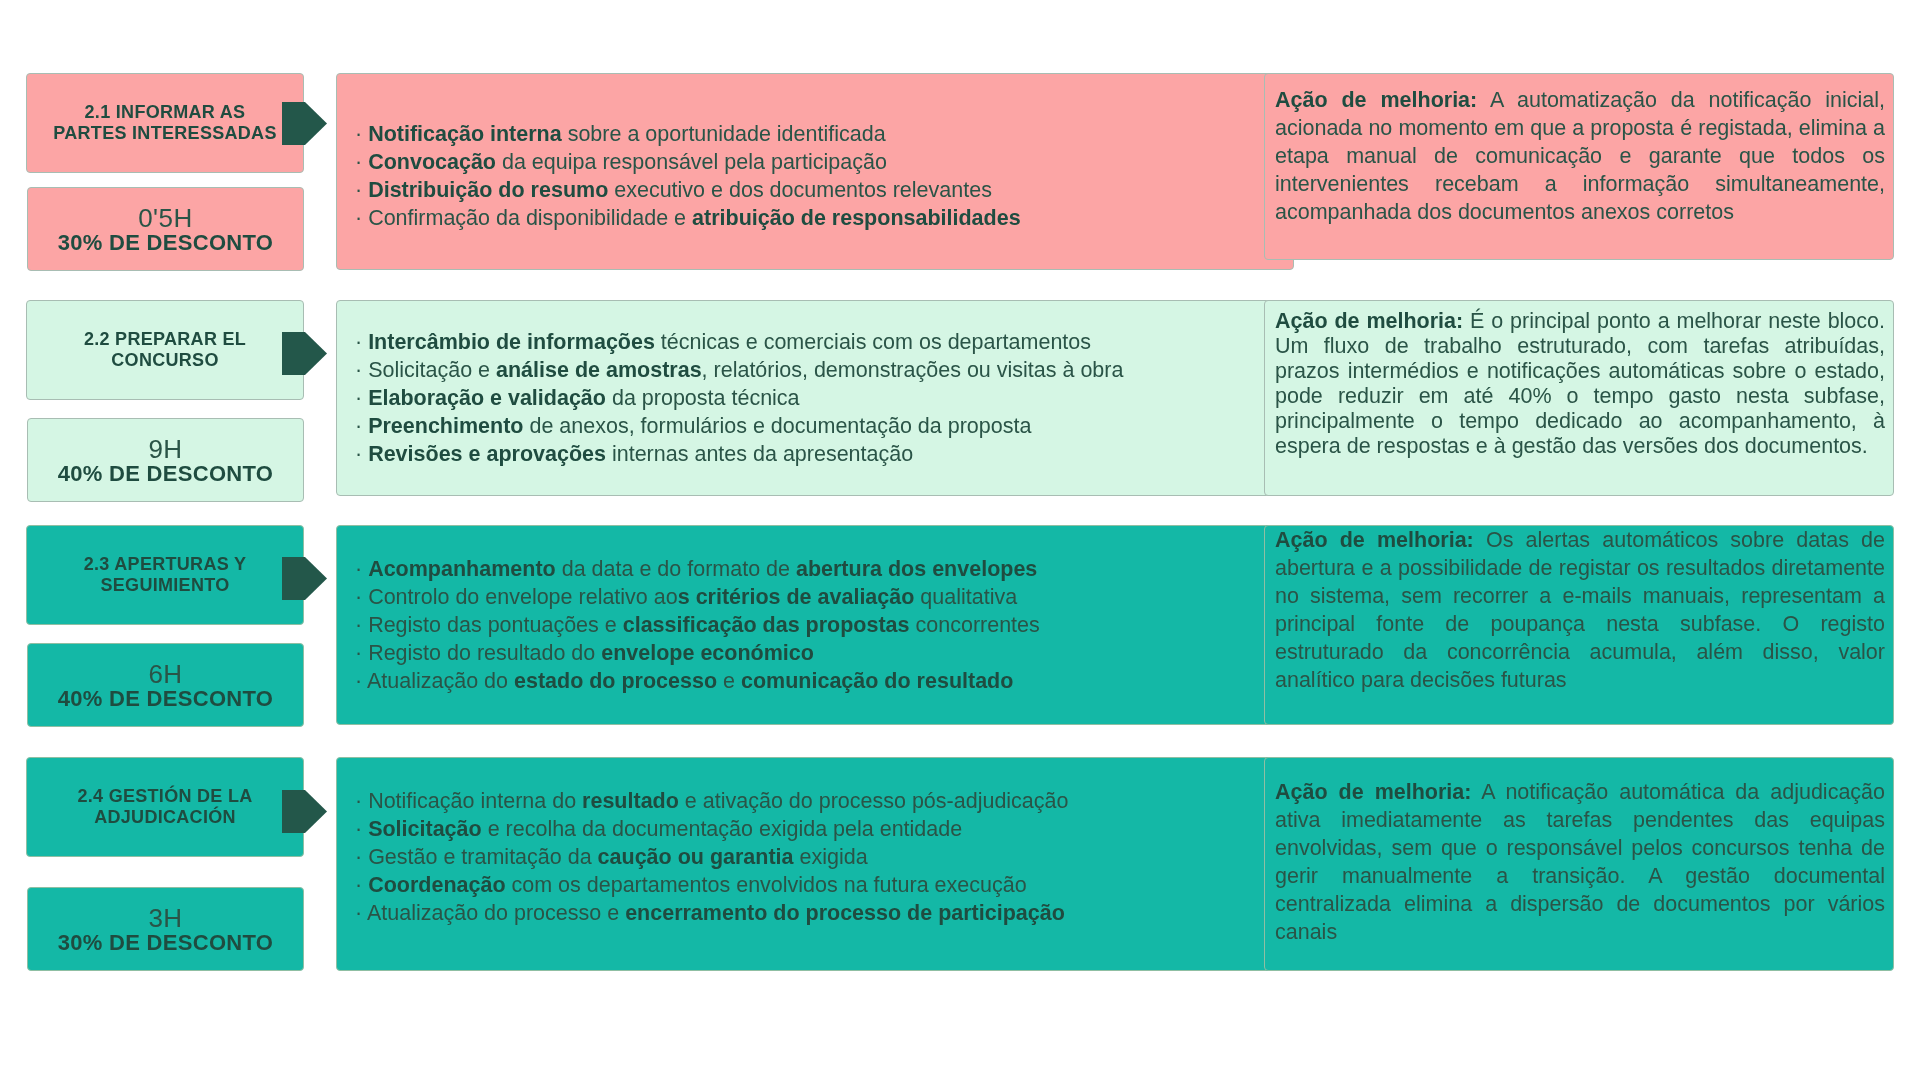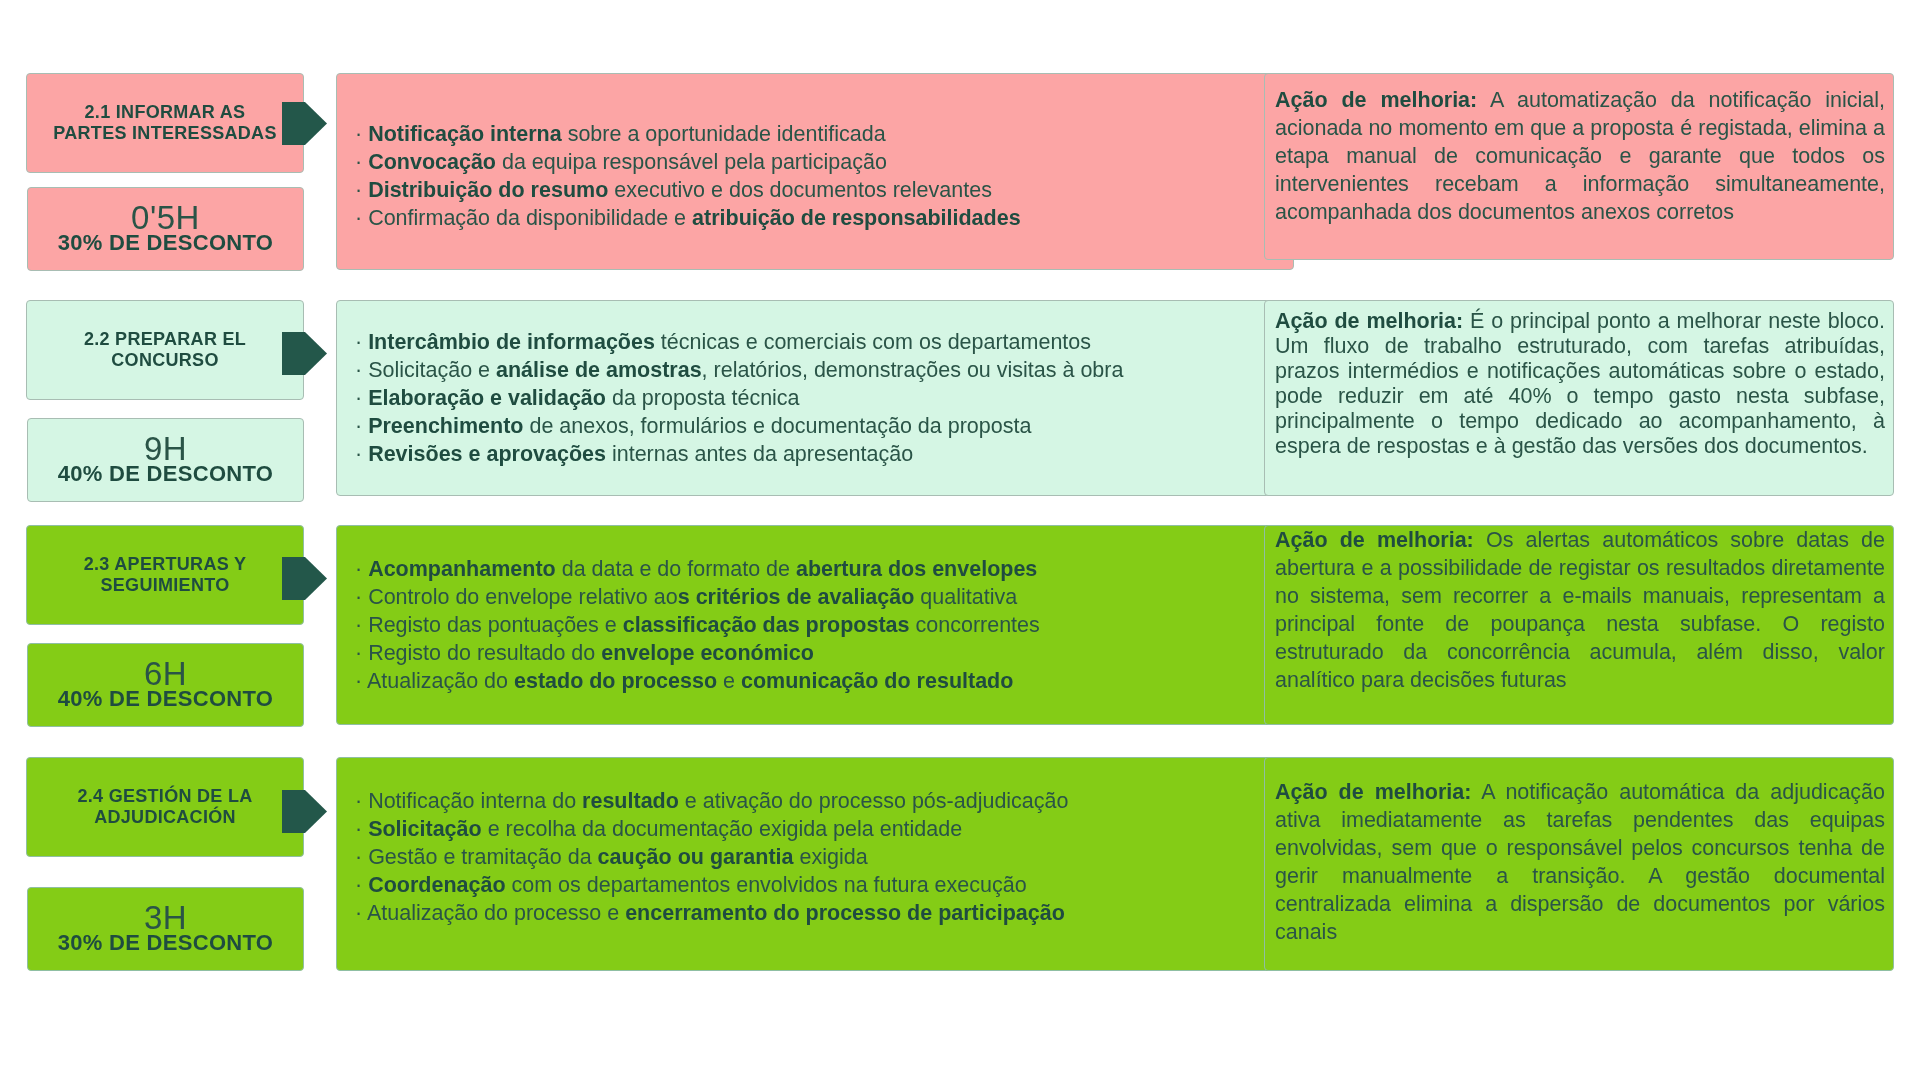--- a/index.html
+++ b/index.html
@@ -2,32 +2,32 @@
 <html><head>
 <meta charset="utf-8">
 <style>
   * { box-sizing: border-box; margin: 0; padding: 0; }
   html, body { width: 1920px; height: 1080px; background: #ffffff; overflow: hidden; }
   body { position: relative; font-family: "Liberation Sans", "DejaVu Sans", sans-serif; color: #2a5447; }
   .box { position: absolute; border: 1.5px solid #a8bdb3; border-radius: 4px; }
   .title-box { left: 26px; width: 278px; display: flex; align-items: center; justify-content: center; text-align: center; }
   .title-text { font-weight: 700; font-size: 18px; line-height: 21px; color: #1f4c40; letter-spacing: 0.3px; padding: 0 20px; white-space: pre-line; }
   .hours-box { left: 27px; width: 277px; display: flex; flex-direction: column; align-items: center; justify-content: center; }
-  .hours-val { font-size: 33px; line-height: 28px; color: #2a5447; font-weight: 400; letter-spacing: 0.5px; }
+  .hours-val { font-size: 26px; line-height: 28px; color: #2a5447; font-weight: 400; letter-spacing: 0.5px; }
   .hours-disc { font-size: 22px; line-height: 22px; font-weight: 700; color: #1f4c40; letter-spacing: 0.3px; }
   .arrow { position: absolute; left: 282px; width: 45px; height: 43px; }
   .tasks-box { left: 328px; width: 958px; padding: 0 18px; display: flex; flex-direction: column; justify-content: center; margin-left: 8px; }
   .task { font-size: 21.5px; line-height: 28px; color: #2a5447; }
   .task b { color: #1f4c40; font-weight: 700; }
   .action-box { left: 1264px; width: 630px; padding: 12px 8px 0 10px; }
   .action-text { font-size: 21.5px; line-height: 28px; color: #2a5447; text-align: justify; }
   .action-text b { color: #1f4c40; font-weight: 700; }
   .tone-1 { background: #fca5a5; }
   .tone-2 { background: #d5f6e4; }
-  .tone-3 { background: #84cc16; border-color: #8fbfa3; }
+  .tone-3 { background: #14b8a6; border-color: #8fbfa3; }
 </style>
 </head>
 <body>
 
 <div class="box title-box tone-1" style="top:73px;height:100px;">
   <span class="title-text">2.1 INFORMAR AS PARTES INTERESSADAS</span>
 </div>
 <svg class="arrow" style="top:102px;" viewBox="0 0 45 43">
     <polygon points="0,0 23,0 45,21.5 23,43 0,43" fill="#23574a"></polygon>
   </svg>

